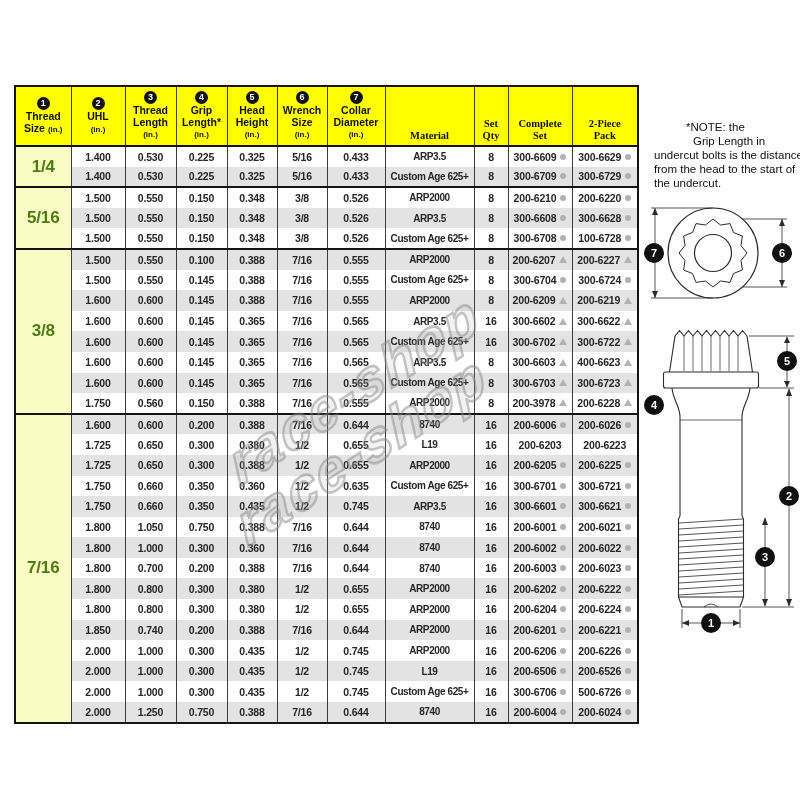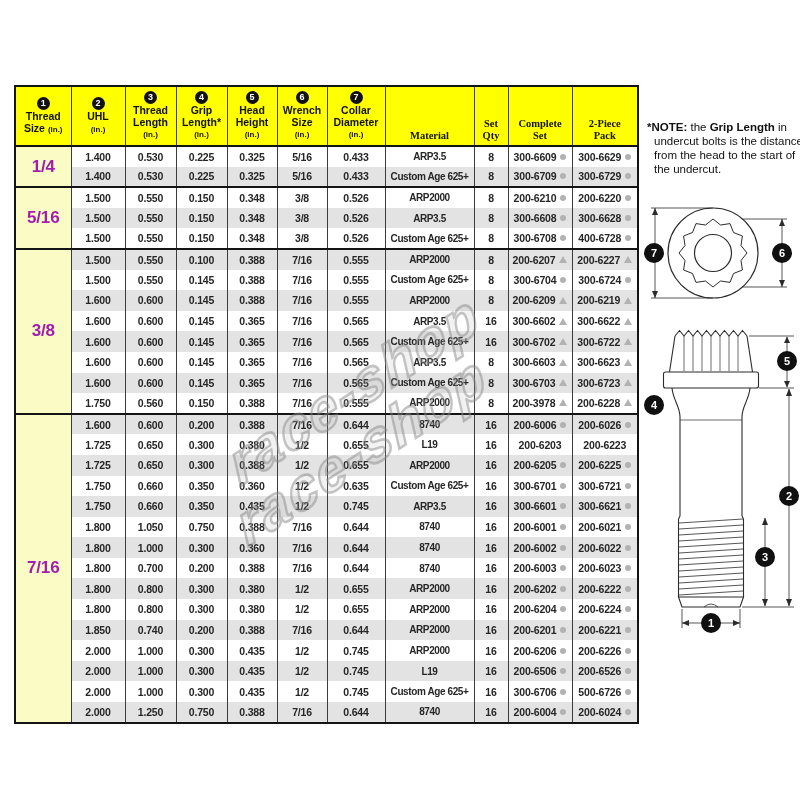--- a/index.html
+++ b/index.html
@@ -17,31 +17,31 @@
   thead th.hb{vertical-align:bottom;padding-bottom:4px;font-family:Liberation Serif, serif;}
   .hline{white-space:nowrap;}
   .unit{font-size:8px;}
   .badge{display:inline-block;width:13px;height:13px;border-radius:50%;background:#111;
          color:#fff;font-size:9px;line-height:13px;font-weight:bold;margin-bottom:1px;}
   tbody{border-top:2px solid #141414;}
   tbody tr{height:20.6px;}
   tbody td{font-weight:bold;font-size:10.5px;letter-spacing:-0.2px;color:#262626;}
   tr.rw td{background:#ffffff;}
   tr.rg td{background:#e3e3e3;}
-  td.size{background:#fbfbc6 !important;font-size:17px;font-weight:bold;color:#a21caf;}
+  td.size{background:#fbfbc6 !important;font-size:17px;font-weight:bold;color:#4d7c0f;}
   td.mat{letter-spacing:-0.4px;font-size:10px;text-align:center;}
   .pwrap{display:inline-flex;align-items:center;justify-content:center;gap:4px;}
   .mk-dot{display:inline-block;width:6px;height:6px;border-radius:50%;background:#b2b2b2;}
   .mk-tri{display:inline-block;width:0;height:0;border-left:4px solid transparent;
           border-right:4px solid transparent;border-bottom:7px solid #b2b2b2;}
 
   
   .note{position:absolute;left:646px;top:120px;width:152px;font-size:11.5px;line-height:14px;
         color:#111;text-indent:-7px;padding-left:8px;}
-  .nb{font-weight:bold;}
+  .nb{font-weight:normal;margin-left:39px;}
 
   
   .svgtop{position:absolute;left:639px;top:196px;}
   .svgbolt{position:absolute;left:642px;top:320px;}
   svg text{font-family:"Liberation Sans",sans-serif;font-weight:bold;}
 
   
   .wm{position:absolute;left:95px;top:360px;width:540px;text-align:center;
       transform:rotate(-33deg) skewX(-10deg);pointer-events:none;
       font-style:italic;font-weight:bold;font-size:57px;line-height:55px;letter-spacing:2px;
@@ -212,21 +212,21 @@
             <td>0.348</td>
             <td>3/8</td>
             <td>0.526</td>
             <td class="mat">Custom Age 625+</td>
             <td>8</td>
             <td><span class="pwrap">
                 <span>300-6708</span>
                 <span class="mk-dot"></span>
               </span></td>
             <td><span class="pwrap">
-                <span>400-6728</span>
+                <span>100-6728</span>
                 <span class="mk-dot"></span>
               </span></td>
           </tr>
         </tbody>
         <tbody>
           <tr class="rg">
             <td class="size" rowspan="8">3/8</td>
             <td>1.500</td>
             <td>0.550</td>
             <td>0.100</td>
@@ -323,21 +323,21 @@
             <td>0.365</td>
             <td>7/16</td>
             <td>0.565</td>
             <td class="mat">ARP3.5</td>
             <td>8</td>
             <td><span class="pwrap">
                 <span>300-6603</span>
                 <span class="mk-tri"></span>
               </span></td>
             <td><span class="pwrap">
-                <span>300-6623</span>
+                <span>400-6623</span>
                 <span class="mk-tri"></span>
               </span></td>
           </tr>
           <tr class="rg">
             <td>1.600</td>
             <td>0.600</td>
             <td>0.145</td>
             <td>0.365</td>
             <td>7/16</td>
             <td>0.565</td>

